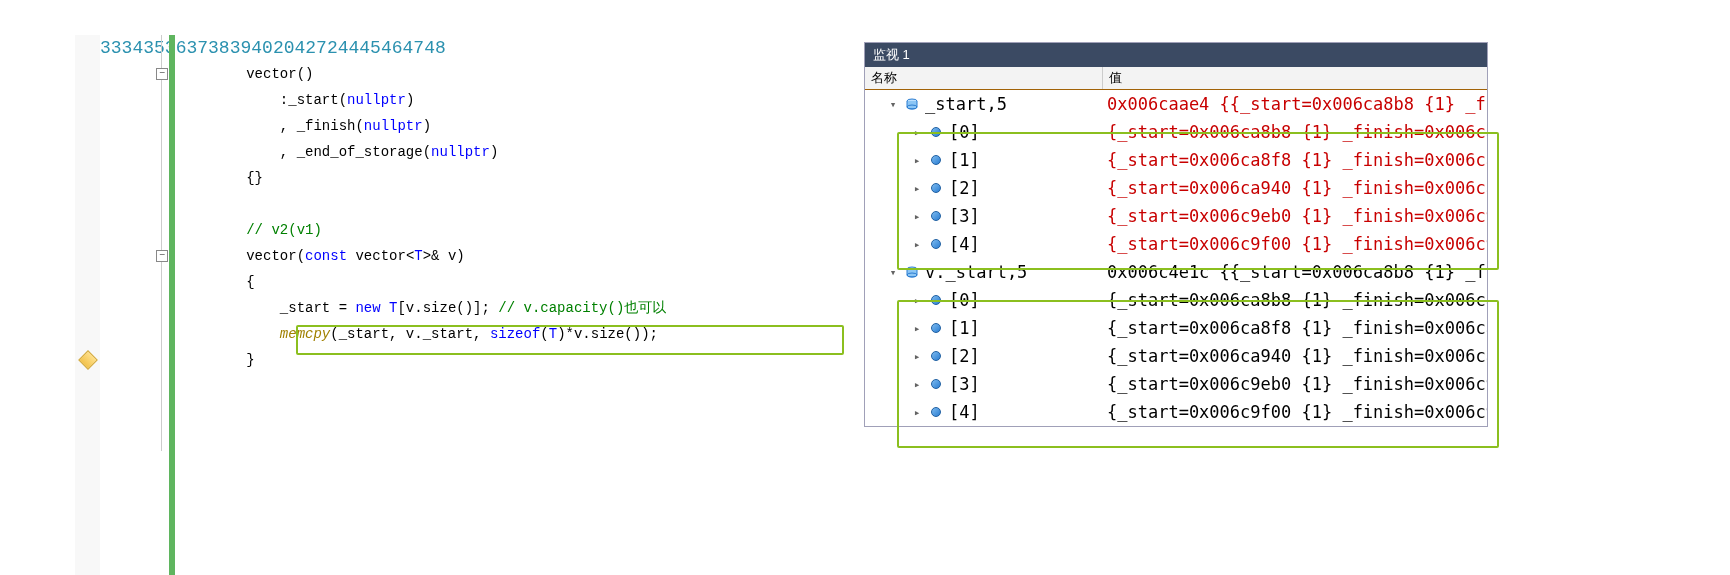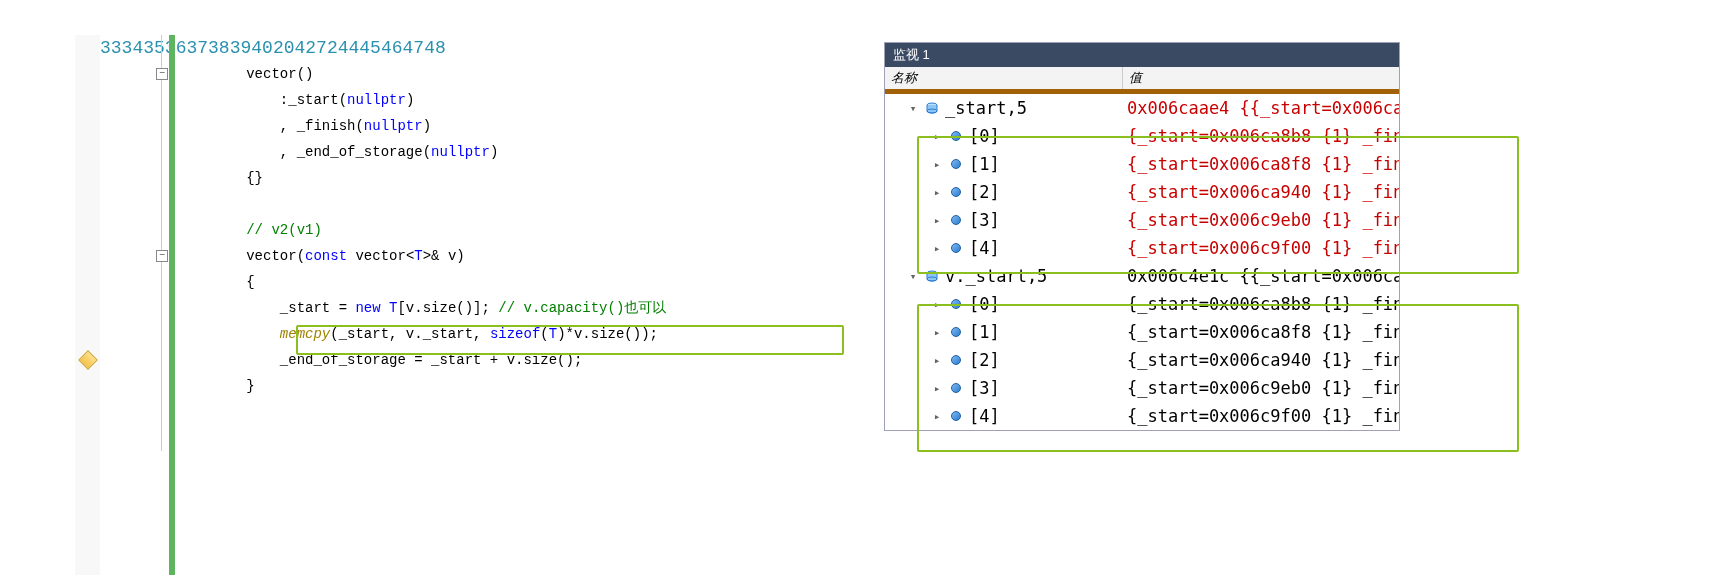--- a/index.html
+++ b/index.html
@@ -24,23 +24,23 @@
   .cline { height: 26px; line-height: 26px; font-size: 14px; white-space: pre; position: relative; }
   .cline.current { background: #f4f4f4; }
   .k { color: #0000ff; }
   .f { color: #a08000; font-style: italic; }
   .c { color: #008000; }
   .t { color: #000; }
   .tp { color: #0000ff; }
   .callout-box { position: absolute; border: 2px solid #8bbf1f; border-radius: 2px; }
   
   
-  .watch-panel { position: absolute; left: 884px; top: 42px; width: 516px; border: 1px solid #a0a0b8; background: #fff; }
+  .watch-panel { position: absolute; left: 864px; top: 42px; width: 624px; border: 1px solid #a0a0b8; background: #fff; }
   .watch-title { background: #3b4a63; color: #fff; font-size: 13px; padding: 3px 8px; font-family: -apple-system, 'Segoe UI', sans-serif; }
-  .watch-hdr { display: flex; background: #f3f3f3; border-bottom: 5px solid #a16207; font-size: 13px; font-family: -apple-system, 'Segoe UI', sans-serif; font-style: italic; }
+  .watch-hdr { display: flex; background: #f3f3f3; border-bottom: 1px solid #a16207; font-size: 13px; font-family: -apple-system, 'Segoe UI', sans-serif; }
   .wh-name { width: 238px; padding: 2px 6px; border-right: 1px solid #ccc; }
   .wh-val { flex: 1; padding: 2px 6px; }
   .watch-body { font-size: 17px; font-family: Consolas, monospace; position: relative; }
   .wrow { display: flex; height: 28px; align-items: center; white-space: nowrap; overflow: hidden; }
   .wname { width: 238px; display: flex; align-items: center; padding-left: 6px; overflow: hidden; }
   .wval { flex: 1; padding: 0 4px; color: #000; overflow: hidden; }
   .wval.red { color: #c80000; }
   .expander { width: 12px; font-size: 11px; color: #646464; display: inline-flex; justify-content: center; }
   .indent { display: inline-block; }
   .vicon { width: 18px; height: 18px; margin: 0 4px; display: inline-flex; align-items: center; justify-content: center; }
@@ -169,21 +169,20 @@
         <div class="cline">            <span class="t">:</span><span class="t">_start</span><span class="t">(</span><span class="k">nullptr</span><span class="t">)</span></div>
         <div class="cline">            <span class="t">, </span><span class="t">_finish</span><span class="t">(</span><span class="k">nullptr</span><span class="t">)</span></div>
         <div class="cline">            <span class="t">, </span><span class="t">_end_of_storage</span><span class="t">(</span><span class="k">nullptr</span><span class="t">)</span></div>
         <div class="cline">        <span class="t">{}</span></div>
         <div class="cline"></div>
         <div class="cline">        <span class="c">// v2(v1)</span></div>
         <div class="cline">        <span class="t">vector</span><span class="t">(</span><span class="k">const </span><span class="t">vector</span><span class="t">&lt;</span><span class="tp">T</span><span class="t">&gt;&amp; </span><span class="t">v</span><span class="t">)</span></div>
         <div class="cline">        <span class="t">{</span></div>
         <div class="cline">            <span class="t">_start = </span><span class="k">new </span><span class="tp">T</span><span class="t">[v.size()]; </span><span class="c">// v.capacity()也可以</span></div>
         <div class="cline">            <span class="f">memcpy</span><span class="t">(_start, v._start, </span><span class="k">sizeof</span><span class="t">(</span><span class="tp">T</span><span class="t">)*v.size());</span></div>
-        <div class="cline">            <span class="t">_end_of_storage = _start + v.size();</span></div>
         <div class="cline">        <span class="t">}</span></div>
         <div class="cline"></div>
       </div>
 </div>
 
 <div class="watch-panel">
   <div class="watch-title">监视 1</div>
   <div class="watch-hdr">
     <div class="wh-name">名称</div>
     <div class="wh-val">值</div>

